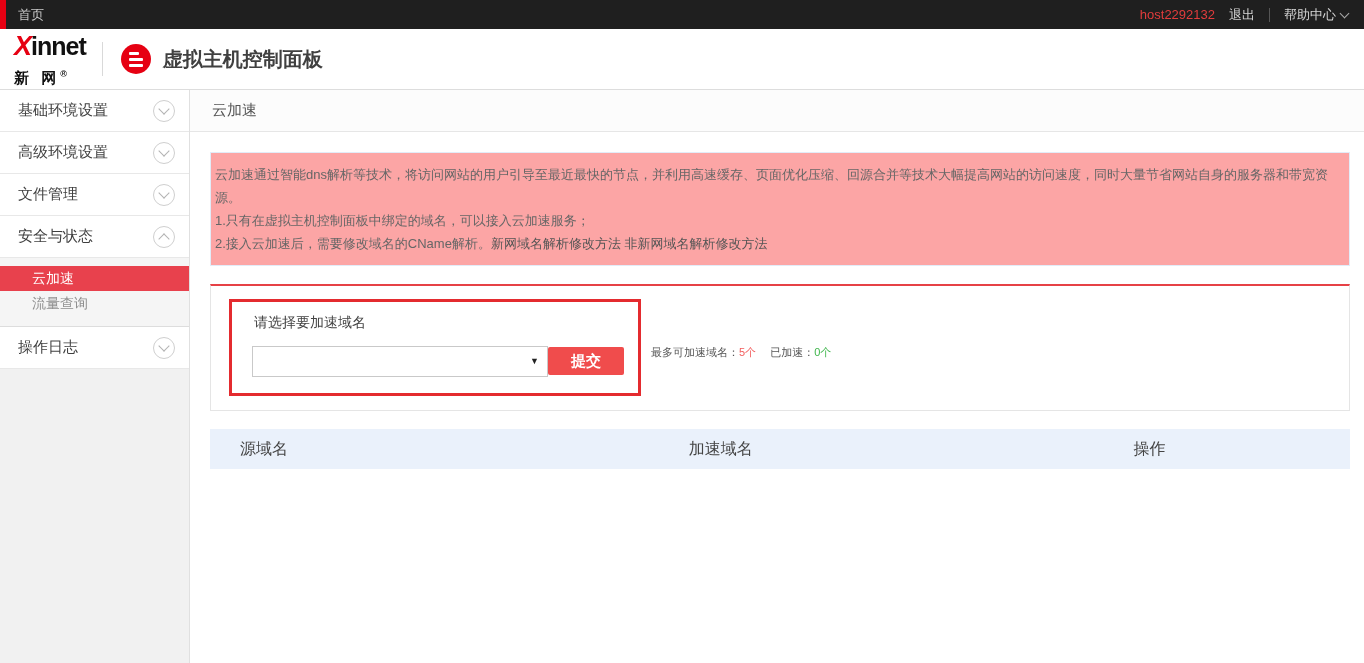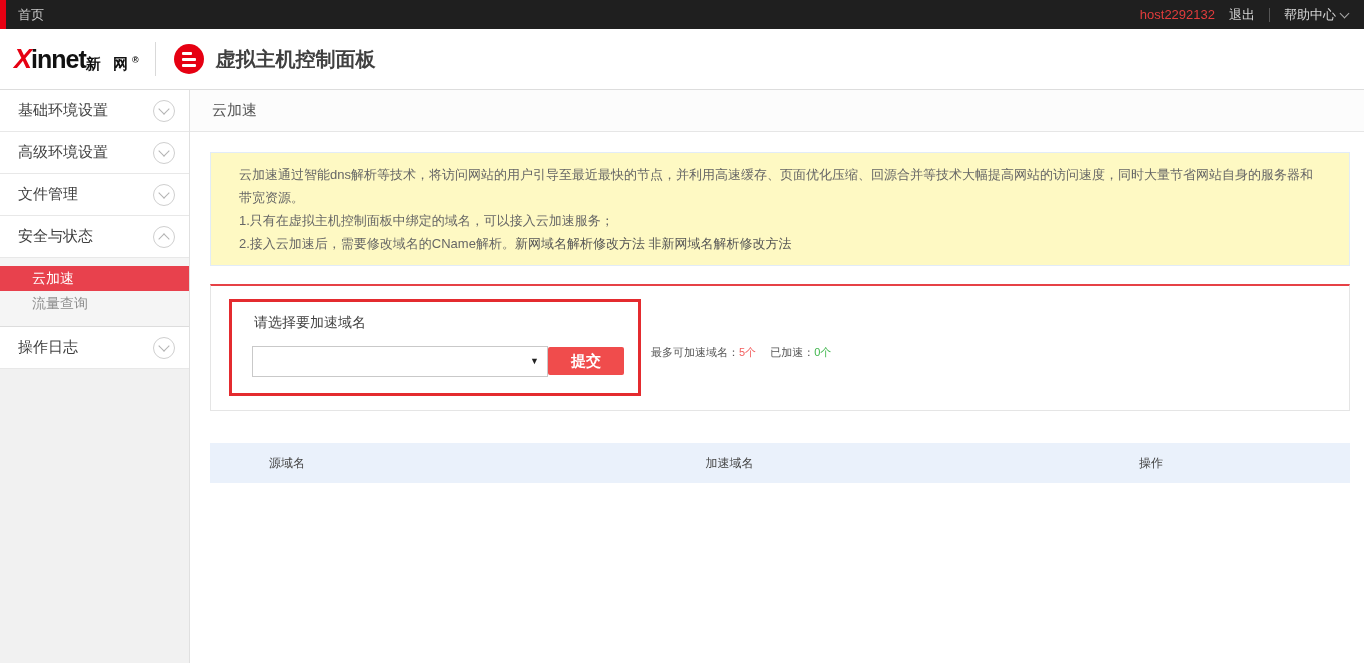--- a/index.html
+++ b/index.html
@@ -21,21 +21,21 @@
   .topbar-logout { color:#d6d6d6; cursor:pointer; }
   .topbar-sep { width:1px; height:14px; background:#555; }
   .topbar-help { color:#d6d6d6; cursor:pointer; display:flex; align-items:center; gap:5px; }
   .chev-down-small { width:7px; height:7px; border-right:1px solid #aaa; border-bottom:1px solid #aaa; transform:rotate(45deg); margin-top:-3px; }
 
   
   .header {
     height:61px; background:#fff; border-bottom:1px solid #dddddd;
     display:flex; align-items:center; padding-left:14px;
   }
-  .logo { display:flex; flex-direction:row; line-height:1; cursor:pointer; }
+  .logo { display:flex; flex-direction:column; line-height:1; cursor:pointer; }
   .logo-top { font-weight:bold; font-size:25px; letter-spacing:-1px; color:#111; }
   .logo-x { color:#e60012; font-size:27px; font-style:italic; }
   .logo-bottom { font-weight:bold; font-size:15px; color:#111; letter-spacing:4px; margin-top:10px; }
   .logo-reg { font-size:9px; vertical-align:top; letter-spacing:0; }
   .header-divider { width:1px; height:34px; background:#d9d9d9; margin:0 18px 0 16px; }
   .menu-circle {
     width:30px; height:30px; border-radius:50%; background:#e60012;
     display:flex; flex-direction:column; justify-content:center; align-items:flex-start;
     gap:3px; padding-left:8px; flex:0 0 auto;
   }
@@ -67,21 +67,21 @@
 
   
   .main { flex:1; background:#fff; display:flex; flex-direction:column; }
   .page-titlebar {
     height:42px; background:#fcfcfc; border-bottom:1px solid #e6e6e6;
     display:flex; align-items:center; padding-left:22px; font-size:15px; color:#555;
   }
   .content { padding:20px 14px 0 20px; }
 
   .info-box {
-    background:#fef9c3; border:1px solid #e2ecf8; padding:10px 28px;
+    background:#fca5a5; border:1px solid #e2ecf8; padding:10px 4px;
     font-size:13px; color:#666; line-height:23px;
   }
   .info-line a.plainlink { color:#555; text-decoration:none; cursor:pointer; }
 
   .panel {
     margin-top:18px; background:#fff;
     border:1px solid #e5e5e5; border-top:2px solid #e64146;
     padding:16px 18px 18px 18px; height:127px;
     display:flex; align-items:center;
   }
@@ -100,22 +100,22 @@
     width:82px; height:28px; background:#f04c4c; color:#fff; border:none;
     font-size:15px; font-weight:bold; border-radius:2px; cursor:pointer;
     font-family:inherit;
   }
   .quota-line { font-size:11px; color:#555; margin-left:10px; margin-top:10px; white-space:nowrap; }
   .quota-num { color:#f25c5c; }
   .used-num { color:#3db54a; }
   .quota-gap { display:inline-block; width:14px; }
 
   .table-header {
-    margin-top:32px; height:40px; background:#eaf1fb;
-    display:flex; align-items:center; font-size:12px; color:#444;padding-left:29px;
+    margin-top:18px; height:40px; background:#eaf1fb;
+    display:flex; align-items:center; font-size:16px; color:#444;
   }
   .th { white-space:nowrap; }
   .th-source { width:42%; padding-left:30px; }
   .th-accel  { width:39%; }
   .th-action { width:19%; }
 </style>
 </head>
 <body>
 
 <div class="topbar">

